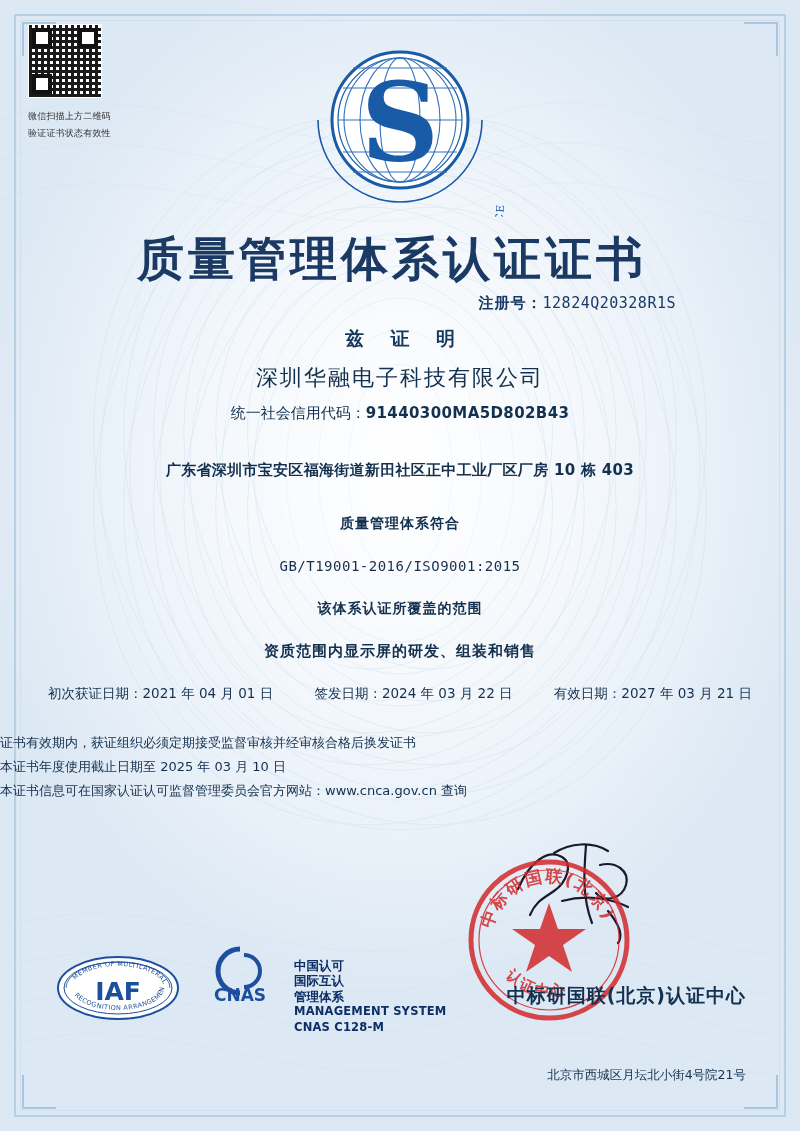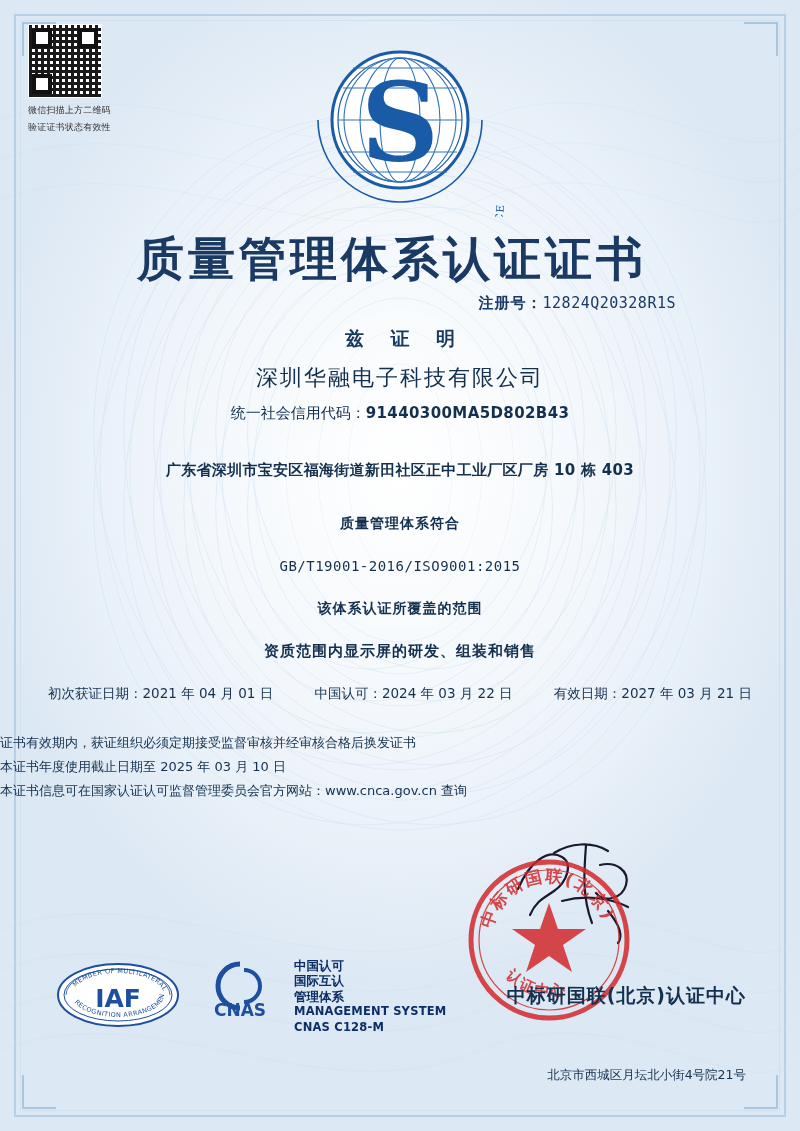--- a/index.html
+++ b/index.html
@@ -85,21 +85,21 @@
   .qr::after { right: 3px; top: 3px; }
   .qr-eye3 {
     position: absolute;
     left: 3px; bottom: 3px;
     width: 20px; height: 20px;
     border: 4px solid #111;
     background: #fff;
     box-sizing: border-box;
   }
   .qr-caption {
-    margin-top: 4px;
+    margin-top: 10px;
     font-size: 9px;
     color: #333;
     line-height: 1.9;
     letter-spacing: 0.2px;
   }
 
   
   .emblem-wrap {
     position: absolute;
     left: 50%;
@@ -219,21 +219,21 @@
     position: relative;
   }
   .cnas-wrap {
     display: flex;
     align-items: flex-start;
     margin-left: 14px;
   }
   .cnas-logo { width: 92px; height: 62px; }
   .cnas-text {
     margin-left: 8px;
-    margin-top: 2px;
+    margin-top: 17px;
     color: #0d2f66;
     font-size: 12.5px;
     line-height: 15.5px;
     font-weight: bold;
   }
   .cnas-text .en {
     font-size: 11.5px;
     letter-spacing: 0.2px;
   }
 
@@ -388,21 +388,21 @@
   <div class="mid-line std-title">质量管理体系符合</div>
   <div class="mid-line std-code">GB/T19001-2016/ISO9001:2015</div>
   <div class="mid-line scope-text">资质范围内显示屏的研发、组装和销售</div>
   <div class="mid-line scope-title">该体系认证所覆盖的范围</div>
 
   <div class="dates">
     <div class="d">
       <span>初次获证日期：</span><span>2021 年 04 月 01 日</span>
     </div>
     <div class="d">
-      <span>中国认可：</span><span>2024 年 03 月 22 日</span>
+      <span>签发日期：</span><span>2024 年 03 月 22 日</span>
     </div>
     <div class="d">
       <span>有效日期：</span><span>2027 年 03 月 21 日</span>
     </div>
   </div>
 
   <div class="notes">
     <div>证书有效期内，获证组织必须定期接受监督审核并经审核合格后换发证书</div>
     <div>本证书年度使用截止日期至 2025 年 03 月 10 日</div>
     <div>本证书信息可在国家认证认可监督管理委员会官方网站：www.cnca.gov.cn 查询</div>

